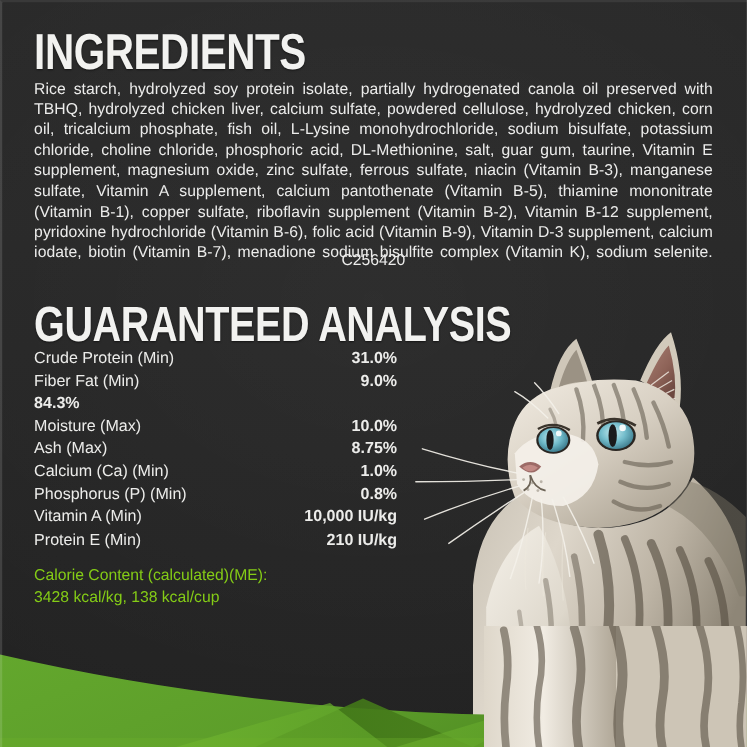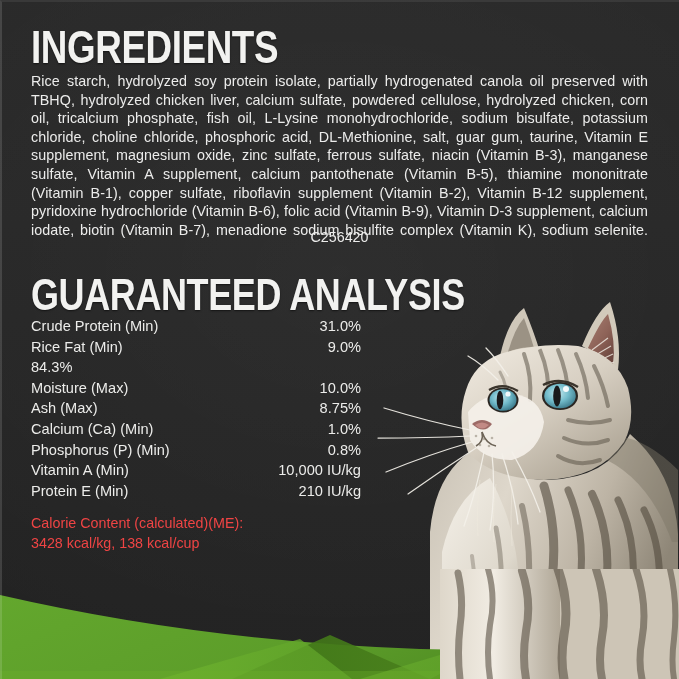--- a/index.html
+++ b/index.html
@@ -146,27 +146,27 @@
   .analysis-row {
     display: flex;
     justify-content: space-between;
     align-items: baseline;
     color: #ececea;
     font-size: 14.6px;
     line-height: 20.6px;
     white-space: nowrap;
   }
   .analysis-label { text-align: left; }
-  .analysis-value { text-align: right; }
+  .analysis-value { text-align: right; font-weight: bold; }
 
   #calorie-block {
     position: absolute;
     left: 31px;
     top: 514px;
-    color: #ef4444;
+    color: #84cc16;
     font-size: 14.3px;
     line-height: 19.5px;
   }
   .calorie-line { display: block; white-space: nowrap; }
 </style>
 </head>
 <body>
 
 <div id="package-panel">
 
@@ -382,21 +382,21 @@
     <div id="product-code">C256420</div>
 
     <div class="section-heading" id="heading-analysis">GUARANTEED ANALYSIS</div>
 
     <div id="analysis-table">
       <div class="analysis-row">
         <span class="analysis-label">Crude Protein (Min)</span>
         <span class="analysis-value">31.0%</span>
       </div>
       <div class="analysis-row">
-        <span class="analysis-label">Rice Fat (Min)</span>
+        <span class="analysis-label">Fiber Fat (Min)</span>
         <span class="analysis-value">9.0%</span>
       </div>
       <div class="analysis-row">
         <span class="analysis-value">84.3%</span>
       </div>
       <div class="analysis-row">
         <span class="analysis-label">Moisture (Max)</span>
         <span class="analysis-value">10.0%</span>
       </div>
       <div class="analysis-row">

